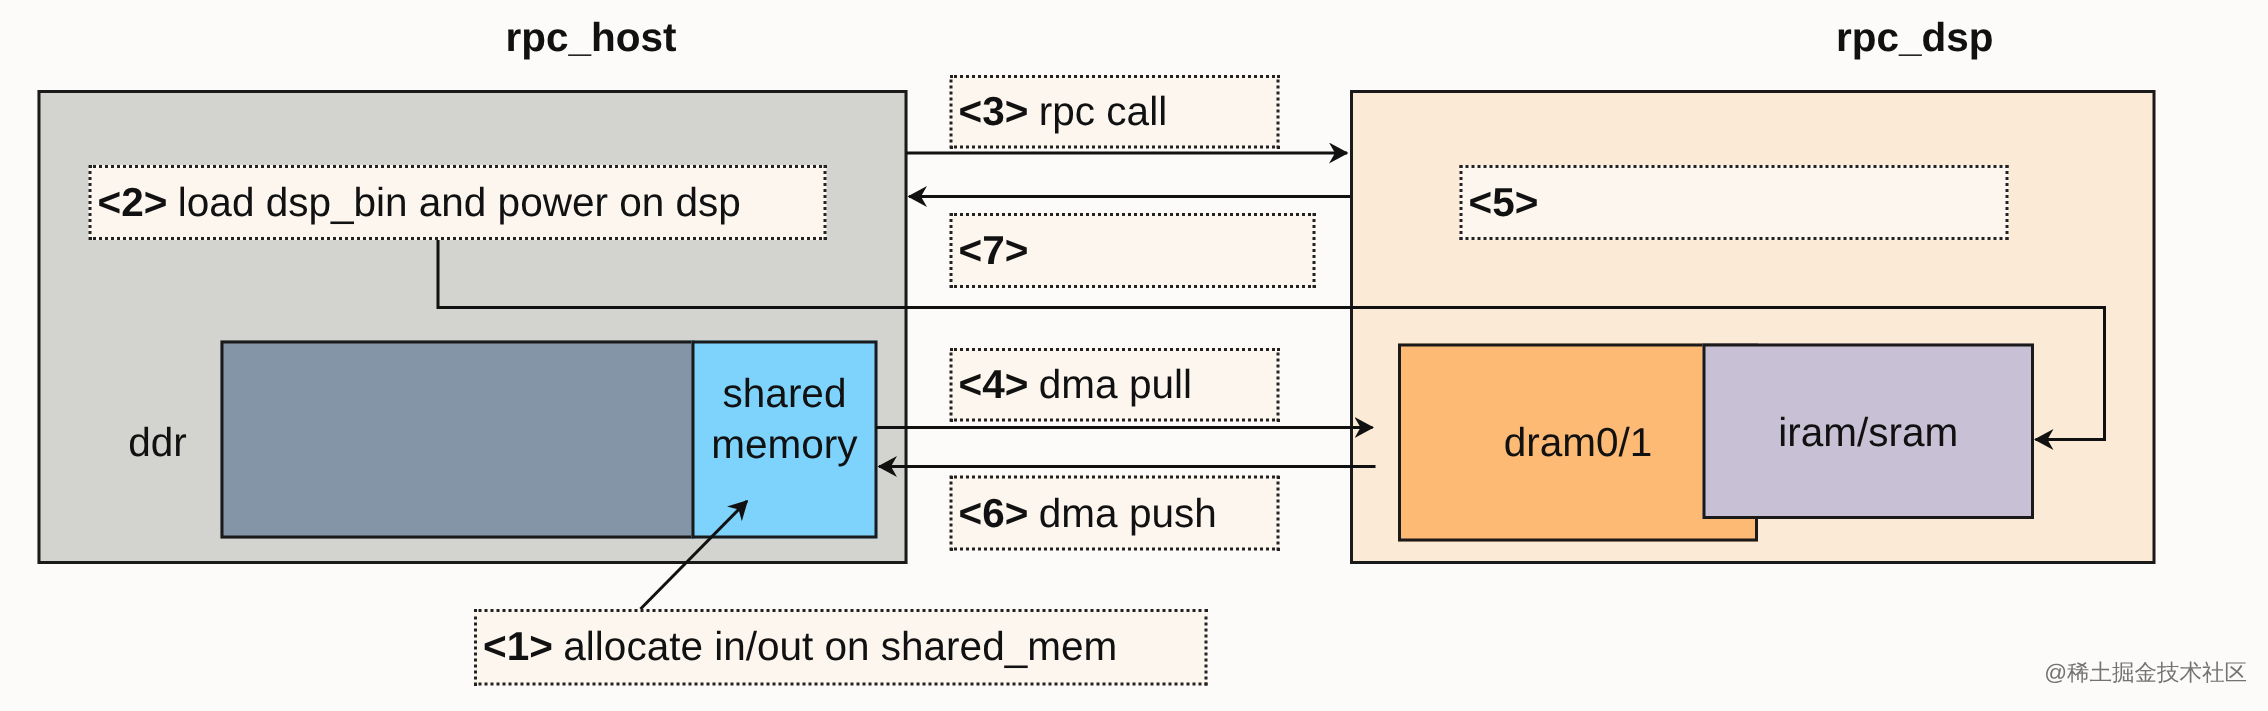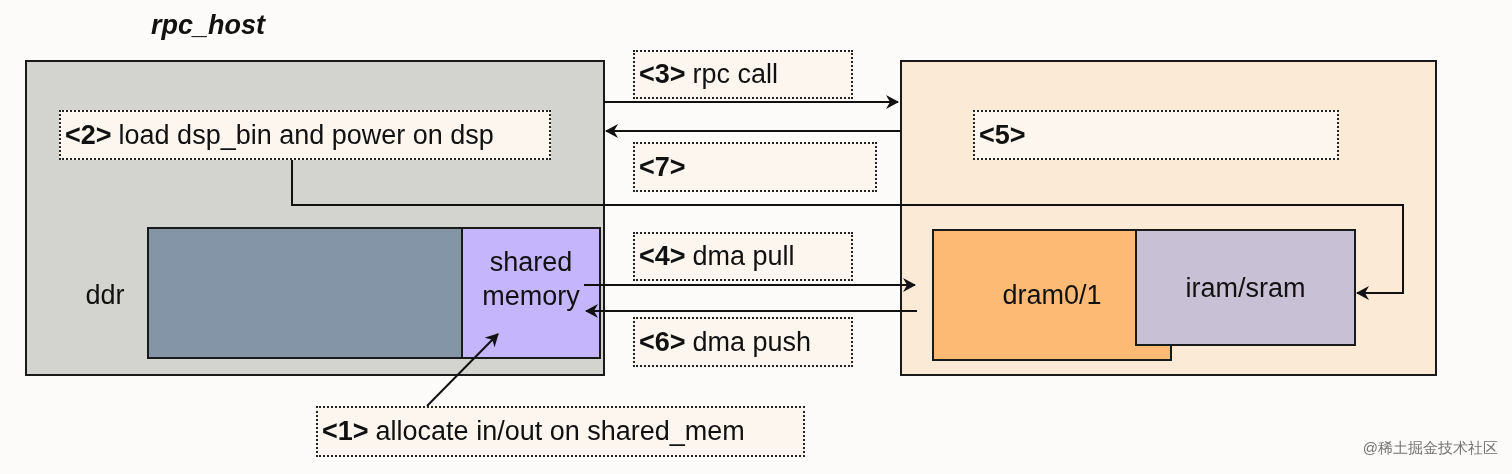--- a/index.html
+++ b/index.html
@@ -1,37 +1,38 @@
 <!DOCTYPE html>
 <html><head>
 <meta charset="utf-8">
 <style>
   html,body{margin:0;padding:0;background:#fcfbf9;}
   #canvas{position:relative;width:1512px;height:474px;overflow:hidden;background:#fcfbf9;font-family:"Liberation Sans",sans-serif;color:#111;}
-  .title{position:absolute;font-weight:bold;font-size:27px;text-align:left;width:300px;top:10px;font-style:italic;}
+  .title{position:absolute;font-weight:bold;font-size:27px;text-align:right;width:300px;top:10px;}
   .box{position:absolute;border:2px solid #1a1a1a;box-sizing:border-box;}
   .note{position:absolute;border:2px dotted #222;box-sizing:border-box;background:#fcf6ef;font-size:27px;white-space:nowrap;display:flex;align-items:center;padding-left:4px;}
   .note b{font-weight:bold;margin-right:7px;}
   .cell{position:absolute;display:flex;align-items:center;justify-content:center;text-align:center;font-size:27px;line-height:34px;box-sizing:border-box;}
   svg{position:absolute;left:0;top:0;}
   .wm{position:absolute;right:14px;bottom:16px;font-size:15px;color:#737373;}
 </style>
 </head>
 <body>
 
 <div id="canvas">
   <div class="title" style="left:151px;">rpc_host</div>
+  <div class="title" style="left:1029px;">rpc_dsp</div>
 
   <div class="box" style="left:25px;top:60px;width:580px;height:316px;background:#d3d4cf;"></div>
   <div class="box" style="left:900px;top:60px;width:537px;height:316px;background:#fbead5;"></div>
 
   <div class="cell" style="left:70px;top:270px;width:70px;height:50px;">ddr</div>
 
   <div class="box" style="left:147px;top:227px;width:316px;height:132px;background:#8595a8;"></div>
-  <div class="box cell" style="left:461px;top:227px;width:140px;height:132px;background:#c4b5fd;flex-direction:column;padding-bottom:28px;">
+  <div class="box cell" style="left:461px;top:227px;width:124px;height:132px;background:#7dd3fc;flex-direction:column;padding-bottom:28px;">
     <span>shared</span>
     <span>memory</span>
   </div>
 
   <div class="box cell" style="left:932px;top:229px;width:240px;height:132px;background:#fdba74;">
       <span>dram0/1</span>
     </div>
   <div class="box cell" style="left:1135px;top:229px;width:221px;height:117px;background:#c8c0d5;">
       <span>iram/sram</span>
     </div>

